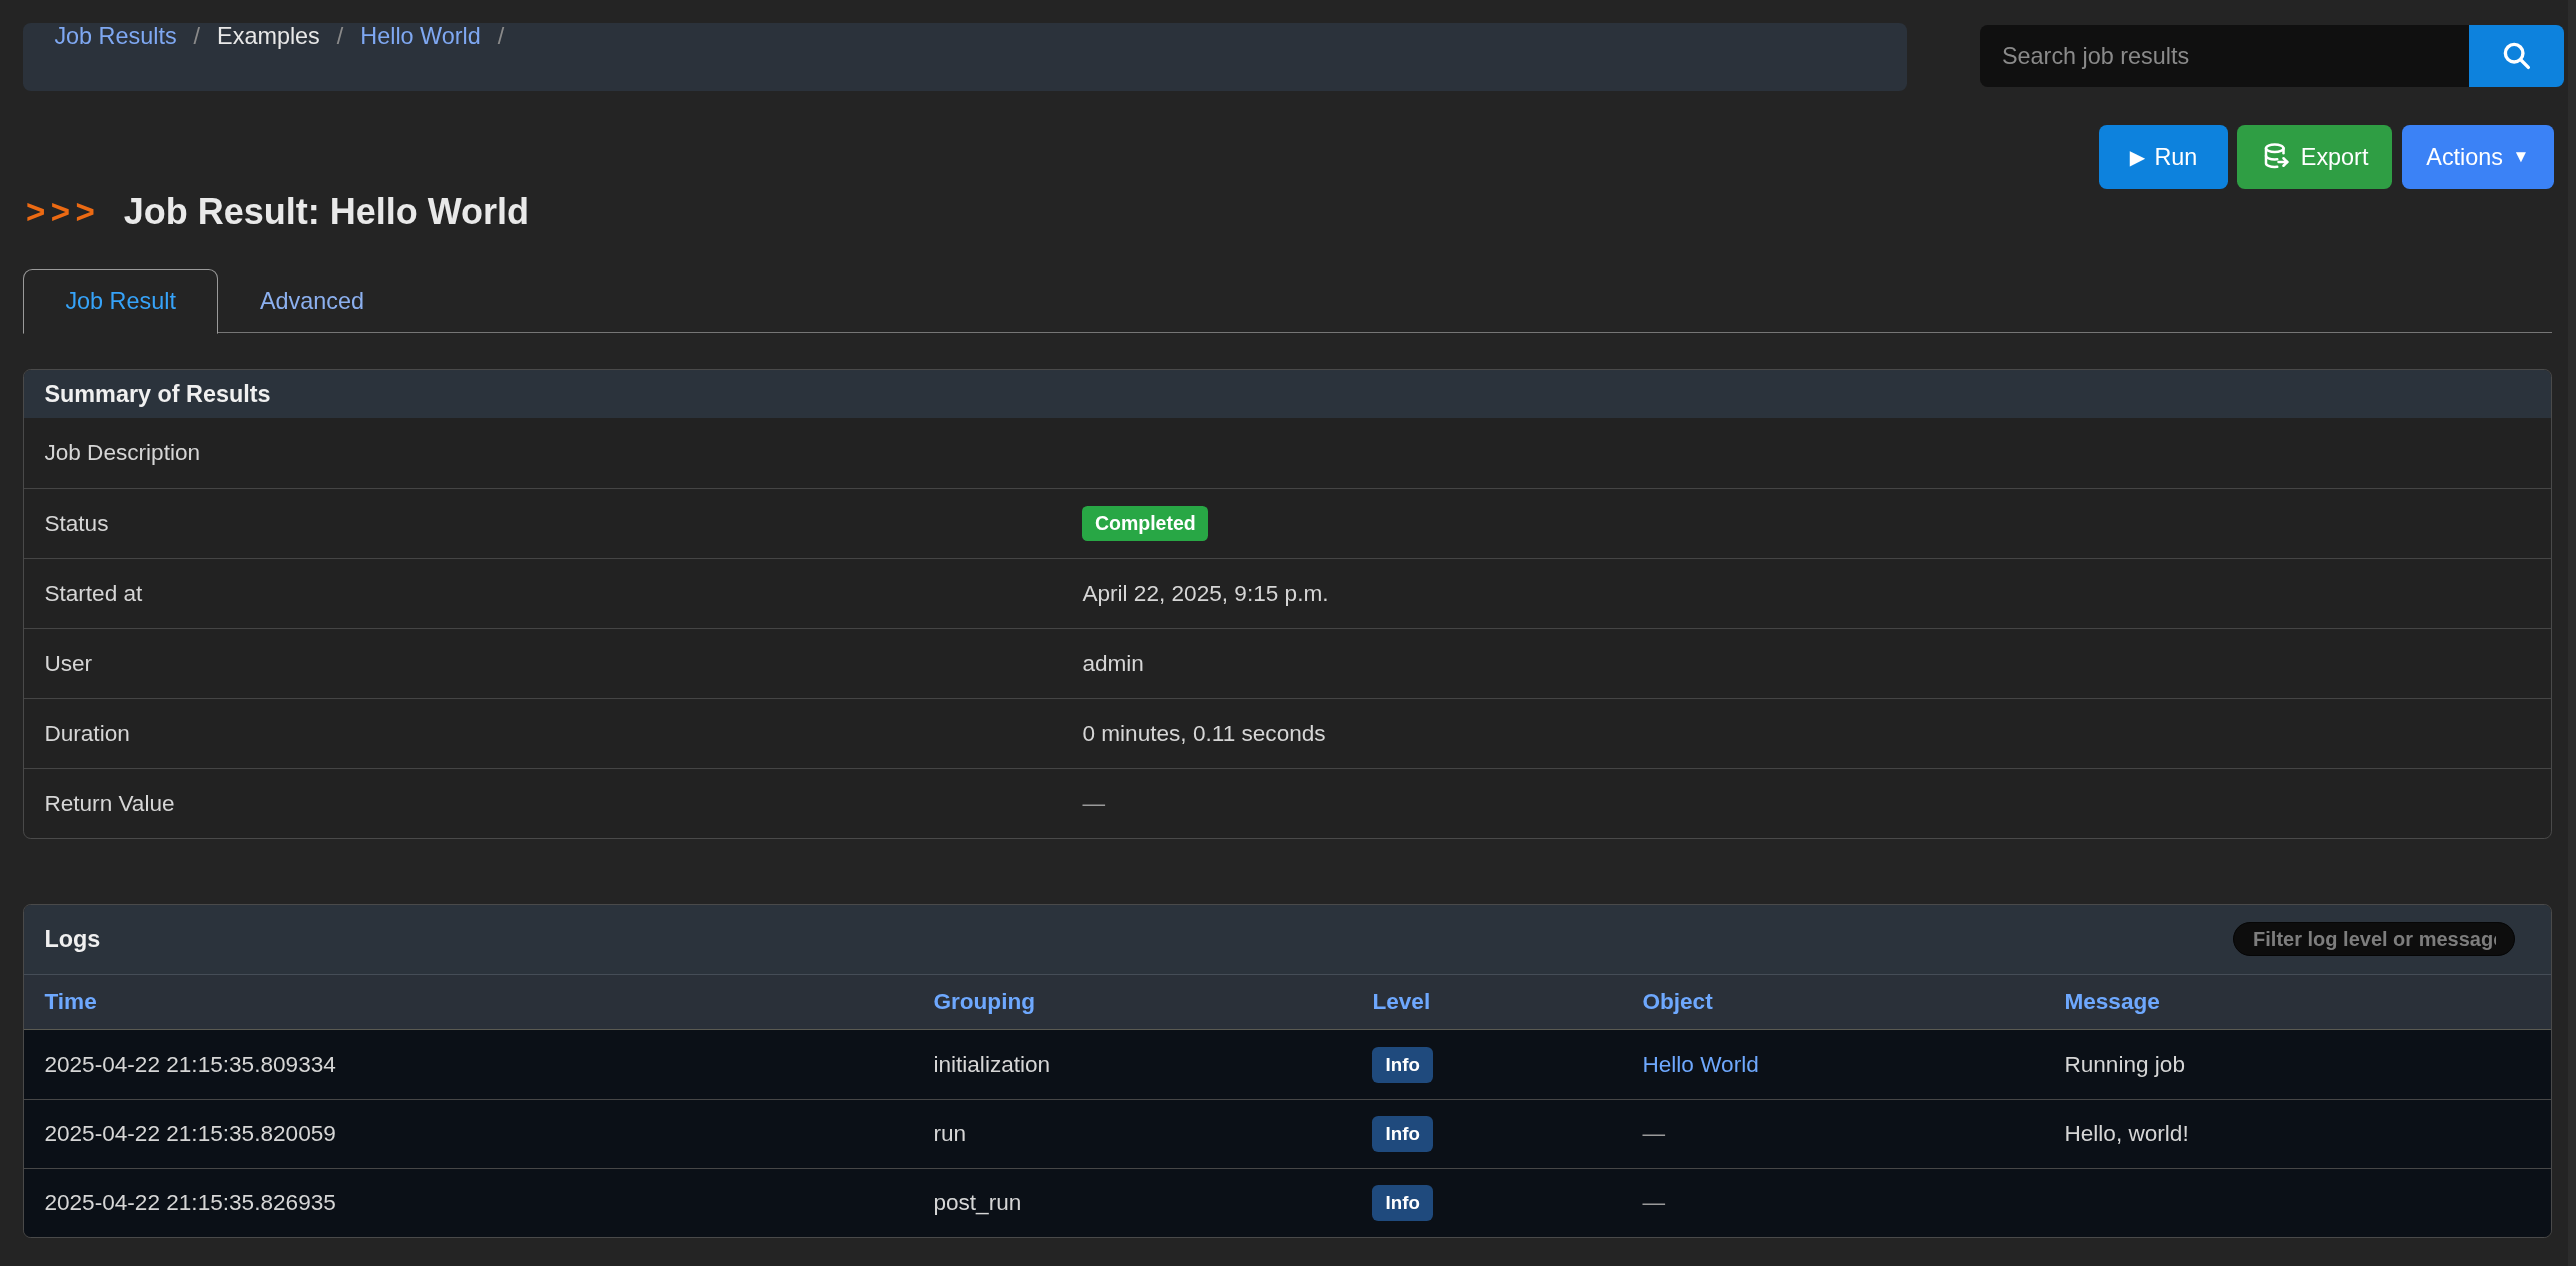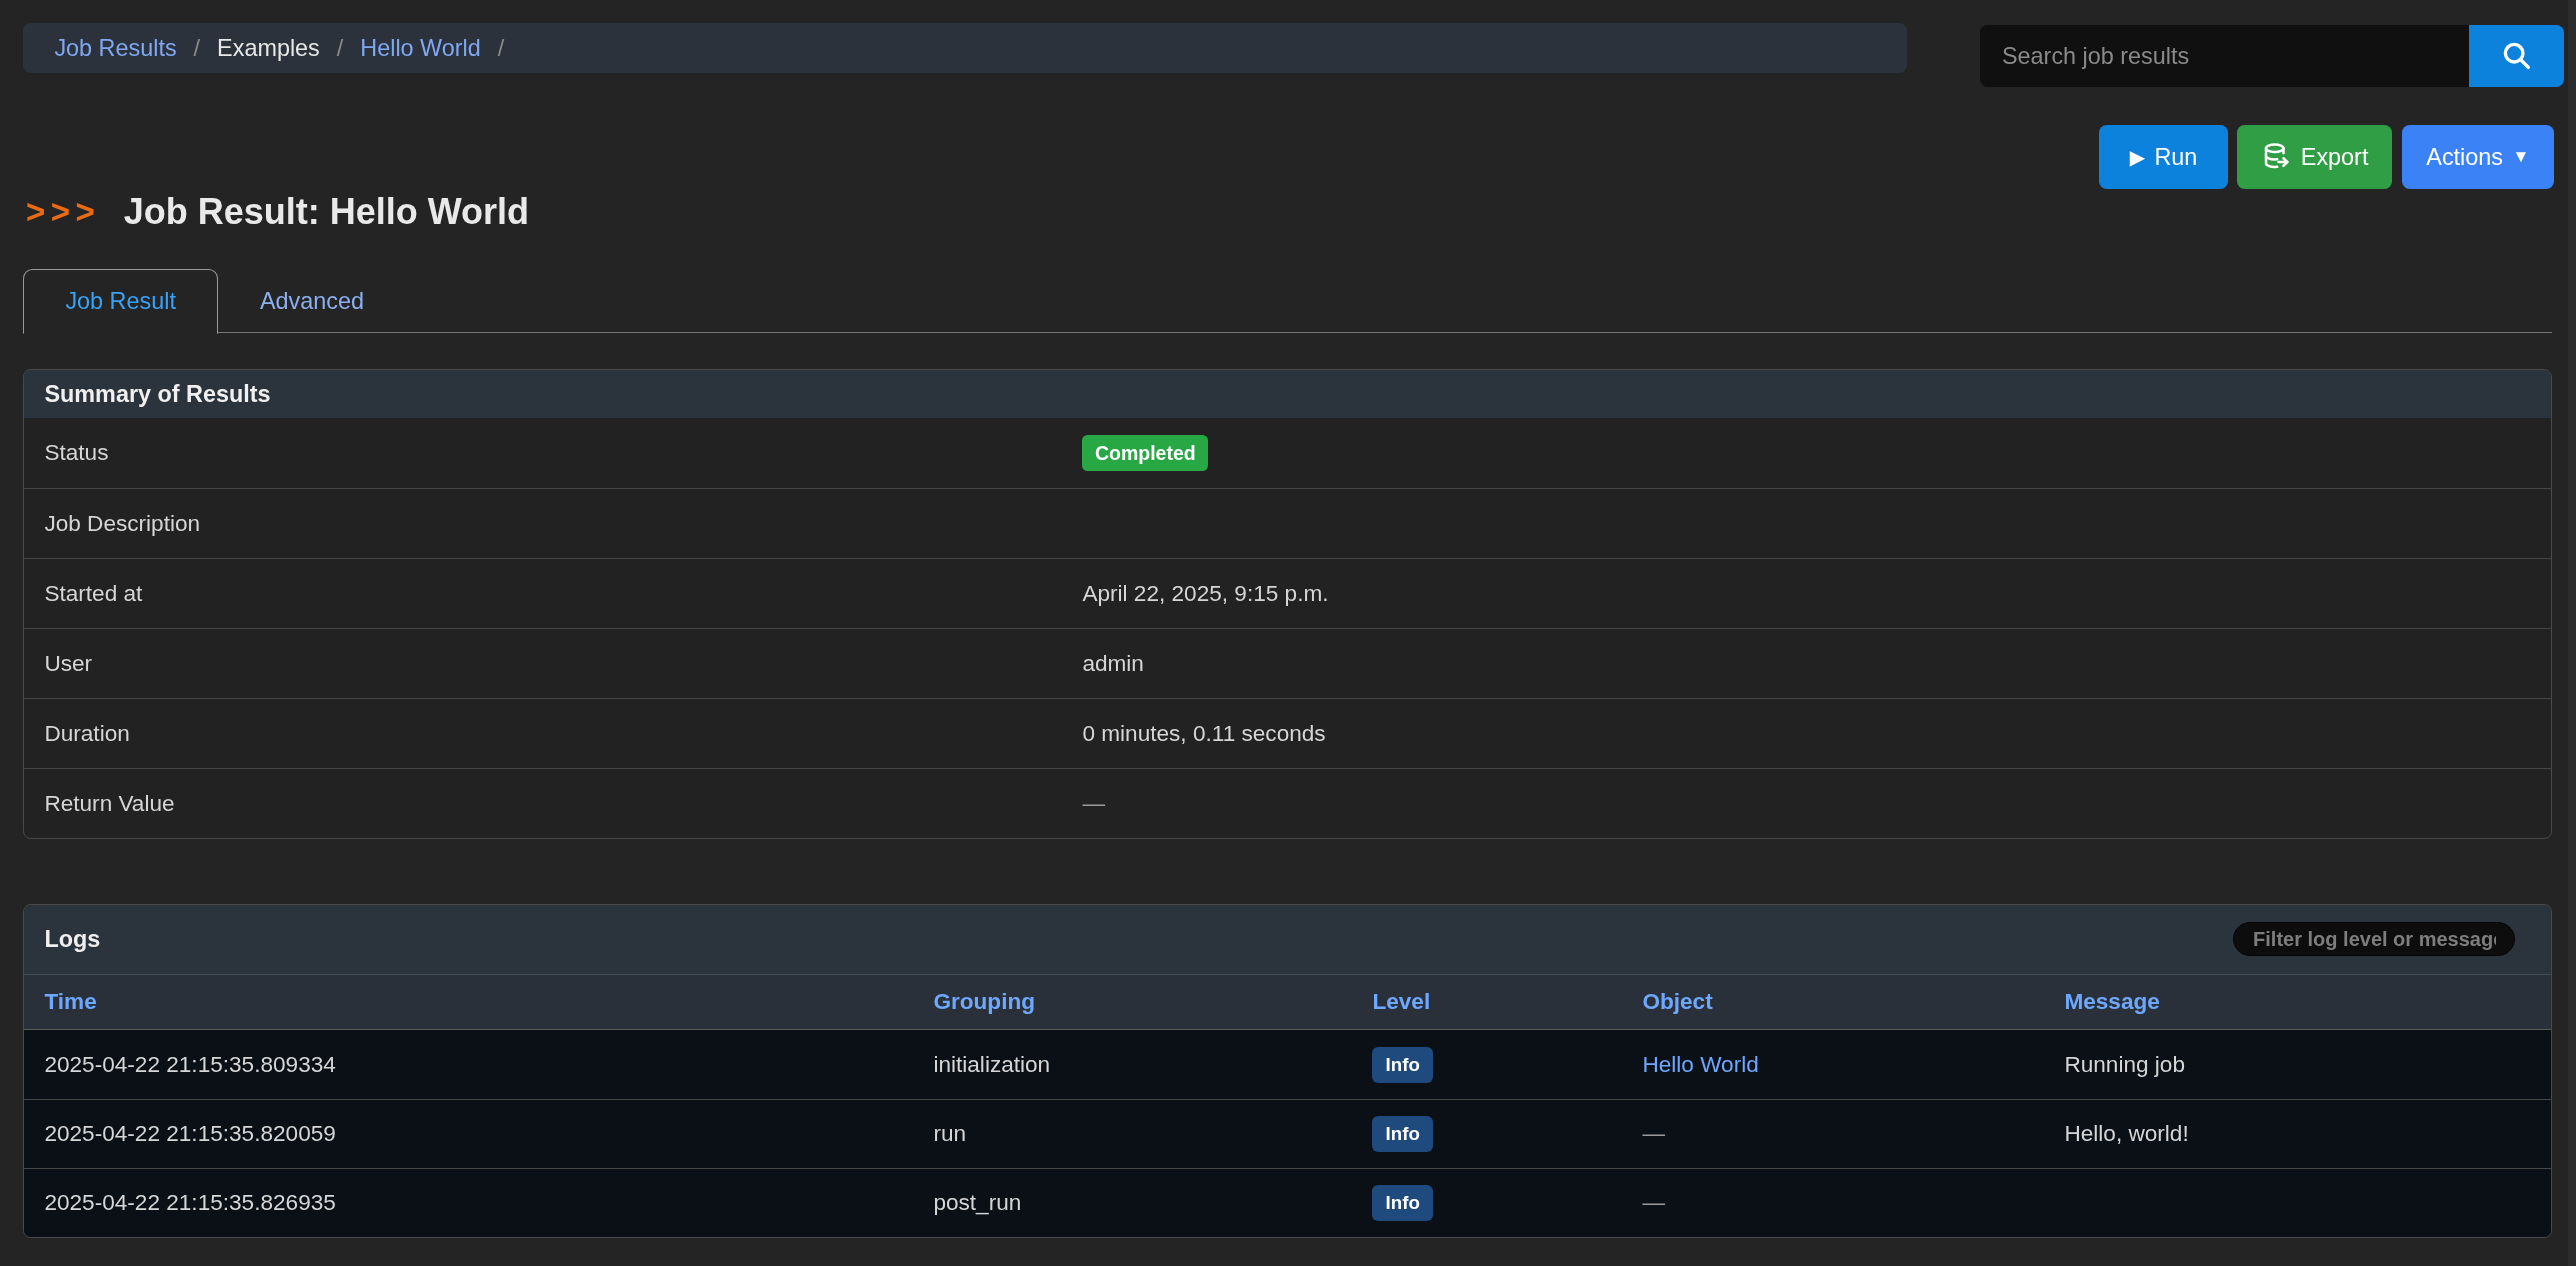--- a/index.html
+++ b/index.html
@@ -6,23 +6,23 @@
   html,body { width: 2576px; height: 1267px; }
   body {
     background: #242424;
     font-family: "Liberation Sans", sans-serif;
     color: #d6d6d6;
     position: relative;
     overflow: hidden;
   }
   
   .breadcrumb-bar {
-    position: absolute; left: 23.4px; top: 23.4px; width: 1884px; height: 50px;
+    position: absolute; left: 23.4px; top: 23.4px; width: 1884px; height: 68px;
     background: #2b323b; border-radius: 7.8px;
-    display: flex; align-items: center; padding-left: 31px;
+    display: flex; padding-left: 31px;
     font-size: 23.4px; gap: 17px;
   }
   .crumb-link { color: #7fa8f2; text-decoration: none; cursor: pointer; }
   .crumb-plain { color: #e8e8e8; }
   .crumb-sep { color: #8a8a8a; }
 
   .searchbox {
     position: absolute; left: 1980px; top: 25px; width: 584px; height: 62px;
     display: flex; border-radius: 7.8px; overflow: hidden;
   }
@@ -195,28 +195,28 @@
 
 <div class="tabs">
   <div class="tab active">Job Result</div>
   <div class="tab inactive">Advanced</div>
 </div>
 
 <section class="card summary-card">
   <div class="card-header">Summary of Results</div>
 
   <div class="summary-row">
+    <div class="summary-label">Job Description</div>
+    <div class="summary-value"></div>
+  </div>
+  <div class="summary-row">
     <div class="summary-label">Status</div>
     <div class="summary-value">
       <span class="badge-success">Completed</span>
     </div>
-  </div>
-  <div class="summary-row">
-    <div class="summary-label">Job Description</div>
-    <div class="summary-value"></div>
   </div>
   <div class="summary-row">
     <div class="summary-label">Started at</div>
     <div class="summary-value">April 22, 2025, 9:15 p.m.</div>
   </div>
   <div class="summary-row">
     <div class="summary-label">User</div>
     <div class="summary-value">admin</div>
   </div>
   <div class="summary-row">

